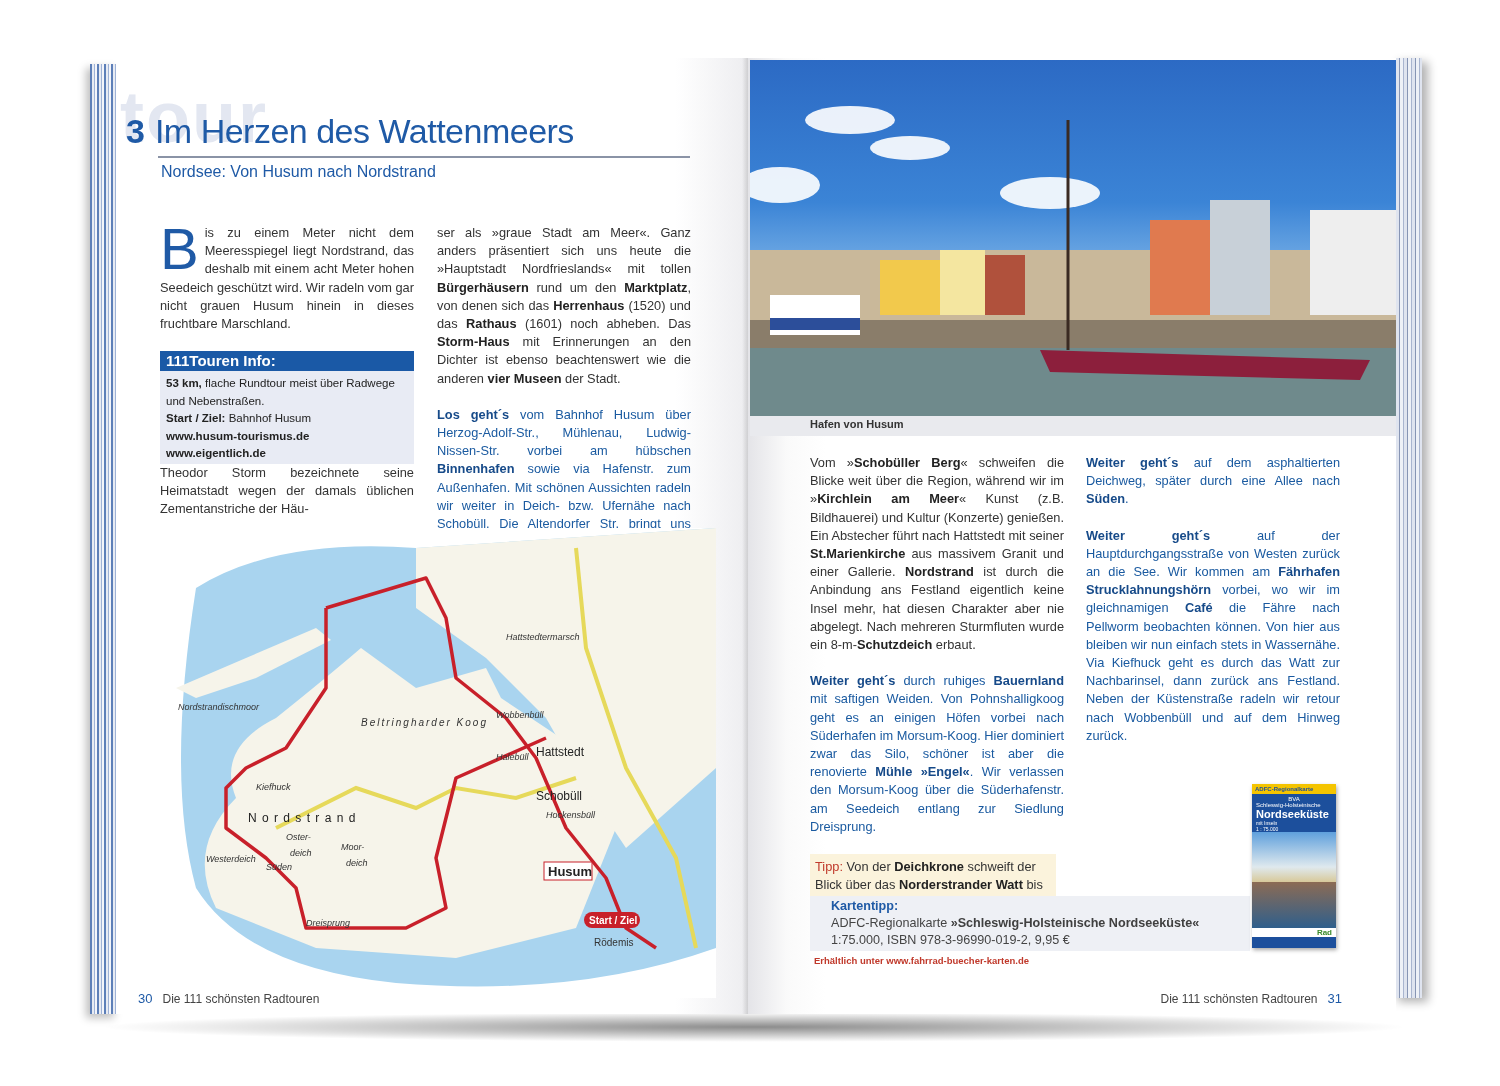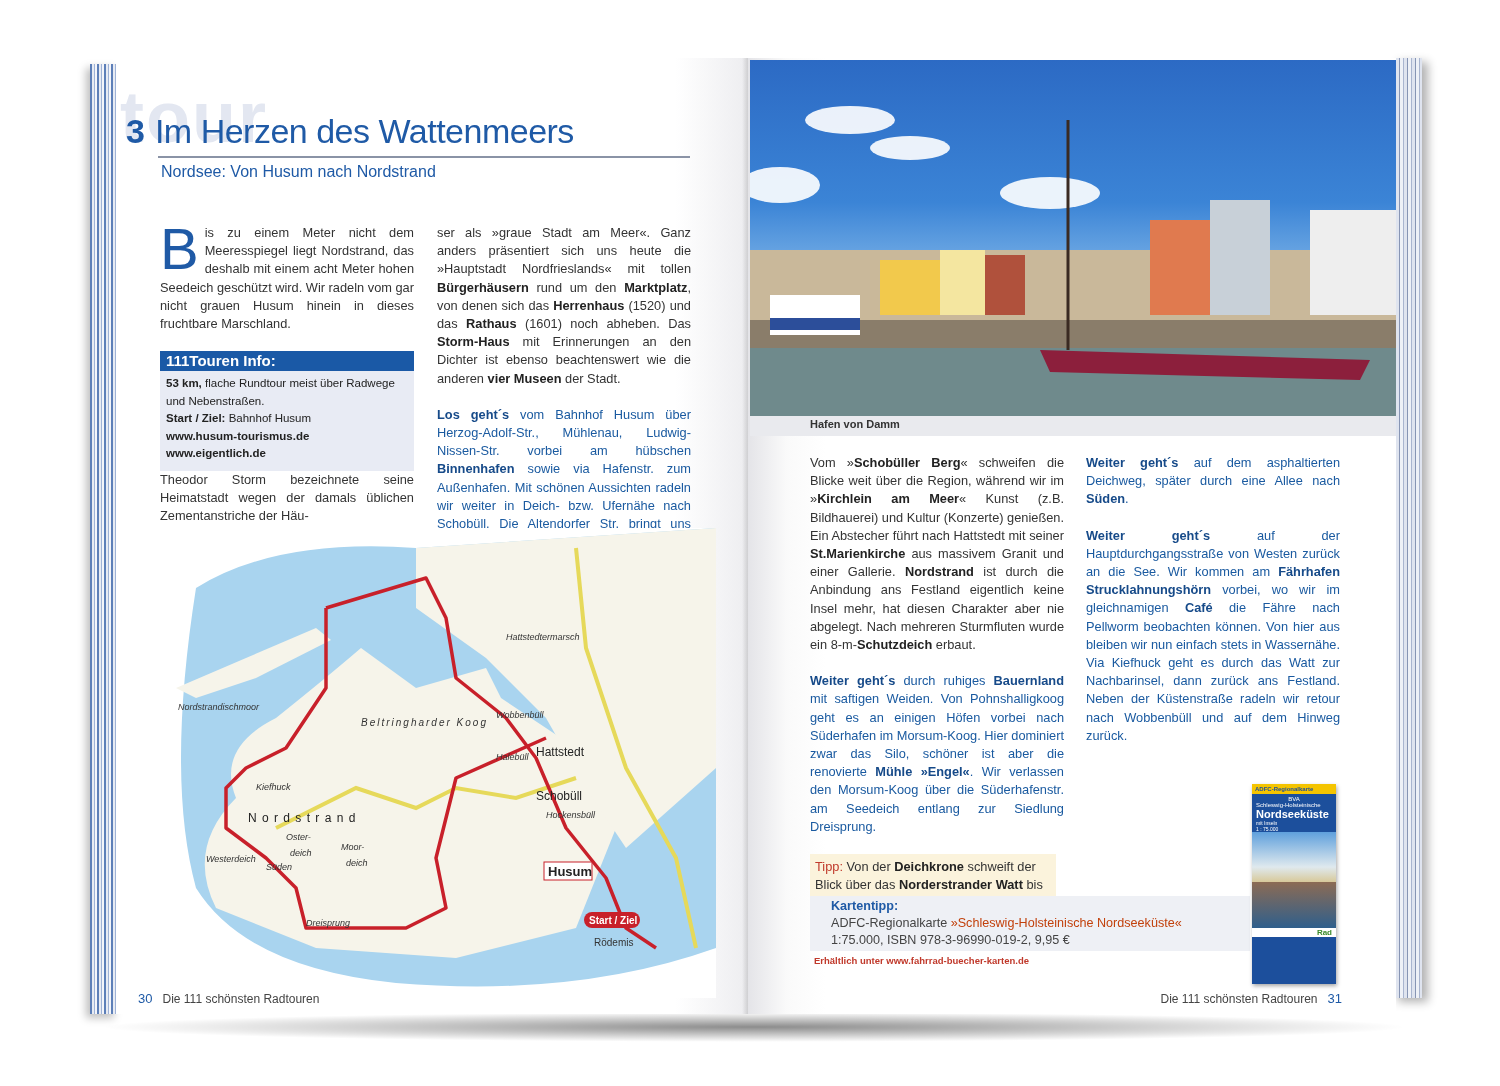--- a/index.html
+++ b/index.html
@@ -22,38 +22,38 @@
 
   .col{position:absolute;font-size:12.8px;line-height:18.2px;color:#333;text-align:justify}
   .col p{margin-bottom:18px}
   .dropcap{float:left;font-size:58px;line-height:46px;color:#1f5aa6;margin:2px 6px 0 0}
   .blue{color:#1a5aa0}
   b{font-weight:700;color:#222}
   .blue b{color:#164a89}
 
   .infobox{background:#e8ebf4;}
   .infobox .head{background:#1a59a6;color:#fff;font-weight:700;font-size:15px;padding:1px 6px}
-  .infobox .body{padding:4px 6px 8px 6px;font-size:11.5px;line-height:17.5px;color:#222;text-align:left}
+  .infobox .body{padding:4px 6px 1px 6px;font-size:11.5px;line-height:17.5px;color:#222;text-align:left}
 
   .map{position:absolute;left:40px;top:470px;width:560px;height:470px}
 
   .footer{position:absolute;bottom:8px;font-size:12px;color:#444;display:flex;gap:10px;align-items:baseline}
   .footer .num{font-weight:400;color:#1f5aa6;font-size:13px}
 
   .photo{position:absolute;left:2px;top:2px;width:646px;height:356px;overflow:hidden;background:linear-gradient(180deg,#2c6ac4 0%,#3b84d6 40%,#7fb5e8 62%,#d9e7f2 66%)}
   .caption-bar{position:absolute;left:2px;top:358px;width:646px;height:20px;background:#e9eaee}
   .caption{position:absolute;left:62px;top:360px;font-size:11px;font-weight:700;color:#333}
 
   .tipp{background:#fbf3dc;padding:4px 5px;margin-right:8px}
   .tipp .tl{color:#c0392b;font-weight:400}
   .karten{position:absolute;left:62px;top:838px;width:440px;background:#eef0f5;padding:2px 21px;font-size:12.6px;line-height:17px;color:#444}
   .karten .kt{color:#1f5aa6;font-weight:700}
-  .karten .kb{color:#c2410c;font-weight:400}
+  .karten .kb{color:#404040;font-weight:700}
   .avail{position:absolute;left:66px;top:897px;font-size:9.5px;color:#c0392b;font-weight:700}
-  .mapcover{position:absolute;left:504px;top:726px;width:84px;height:200px;background:#1c4f9c;box-shadow:1px 2px 4px rgba(0,0,0,.35);overflow:hidden}
+  .mapcover{position:absolute;left:504px;top:726px;width:84px;height:164px;background:#1c4f9c;box-shadow:1px 2px 4px rgba(0,0,0,.35);overflow:hidden}
 </style>
 </head>
 <body>
 
 <div class="shadow"></div>
 <div class="edge-left"></div>
 <div class="edge-right"></div>
 
 <div class="page page-left">
   <div class="ghost">tour</div>
@@ -140,21 +140,21 @@
       <rect x="560" y="150" width="86" height="105" fill="#eeeeee"></rect>
       <rect x="0" y="260" width="646" height="28" fill="#8a7d6a"></rect>
       <rect x="0" y="288" width="646" height="68" fill="#6f8a8c"></rect>
       <rect x="20" y="235" width="90" height="40" fill="#ffffff"></rect>
       <rect x="20" y="258" width="90" height="12" fill="#2c4e9a"></rect>
       <line x1="318" y1="60" x2="318" y2="290" stroke="#3a2a22" stroke-width="3"></line>
       <path d="M290 290 L620 300 L610 320 L300 312Z" fill="#8c1f3c"></path>
     </svg>
   </div>
   <div class="caption-bar"></div>
-  <div class="caption">Hafen von Damm</div>
+  <div class="caption">Hafen von Husum</div>
 
   <div class="col" style="left:62px;top:396px;width:254px">
     <p><span>Vom »</span><b>Schobüller Berg</b><span>« schweifen die Blicke weit über die Region, während wir im »</span><b>Kirchlein am Meer</b><span>« Kunst (z.B. Bildhauerei) und Kultur (Konzerte) genießen. Ein Abstecher führt nach Hattstedt mit seiner </span><b>St.Marienkirche</b><span> aus massivem Granit und einer Gallerie. </span><b>Nordstrand</b><span> ist durch die Anbindung ans Festland eigentlich keine Insel mehr, hat diesen Charakter aber nie abgelegt. Nach mehreren Sturmfluten wurde ein 8-m-</span><b>Schutzdeich</b><span> erbaut.</span></p>
     <p class="blue"><b>Weiter geht´s</b><span> durch ruhiges </span><b>Bauernland</b><span> mit saftigen Weiden. Von Pohnshalligkoog geht es an einigen Höfen vorbei nach Süderhafen im Morsum-Koog. Hier dominiert zwar das Silo, schöner ist aber die renovierte </span><b>Mühle »Engel«</b><span>. Wir verlassen den Morsum-Koog über die Süderhafenstr. am Seedeich entlang zur Siedlung Dreisprung.</span></p>
     <div class="tipp" style="text-align:left"><span class="tl">Tipp:</span><span> Von der </span><b>Deichkrone</b><span> schweift der Blick über das </span><b>Norderstrander Watt</b><span> bis zur Halbinsel Eiderstedt.</span></div>
   </div>
 
   <div class="col" style="left:338px;top:396px;width:254px">
     <p class="blue"><b>Weiter geht´s</b><span> auf dem asphaltierten Deichweg, später durch eine Allee nach </span><b>Süden</b><span>.</span></p>
     <p class="blue"><b>Weiter geht´s</b><span> auf der Hauptdurchgangsstraße von Westen zurück an die See. Wir kommen am </span><b>Fährhafen Strucklahnungshörn</b><span> vorbei, wo wir im gleichnamigen </span><b>Café</b><span> die Fähre nach Pellworm beobachten können. Von hier aus bleiben wir nun einfach stets in Wassernähe. Via Kiefhuck geht es durch das Watt zur Nachbarinsel, dann zurück ans Festland. Neben der Küstenstraße radeln wir retour nach Wobbenbüll und auf dem Hinweg zurück.</span></p>

